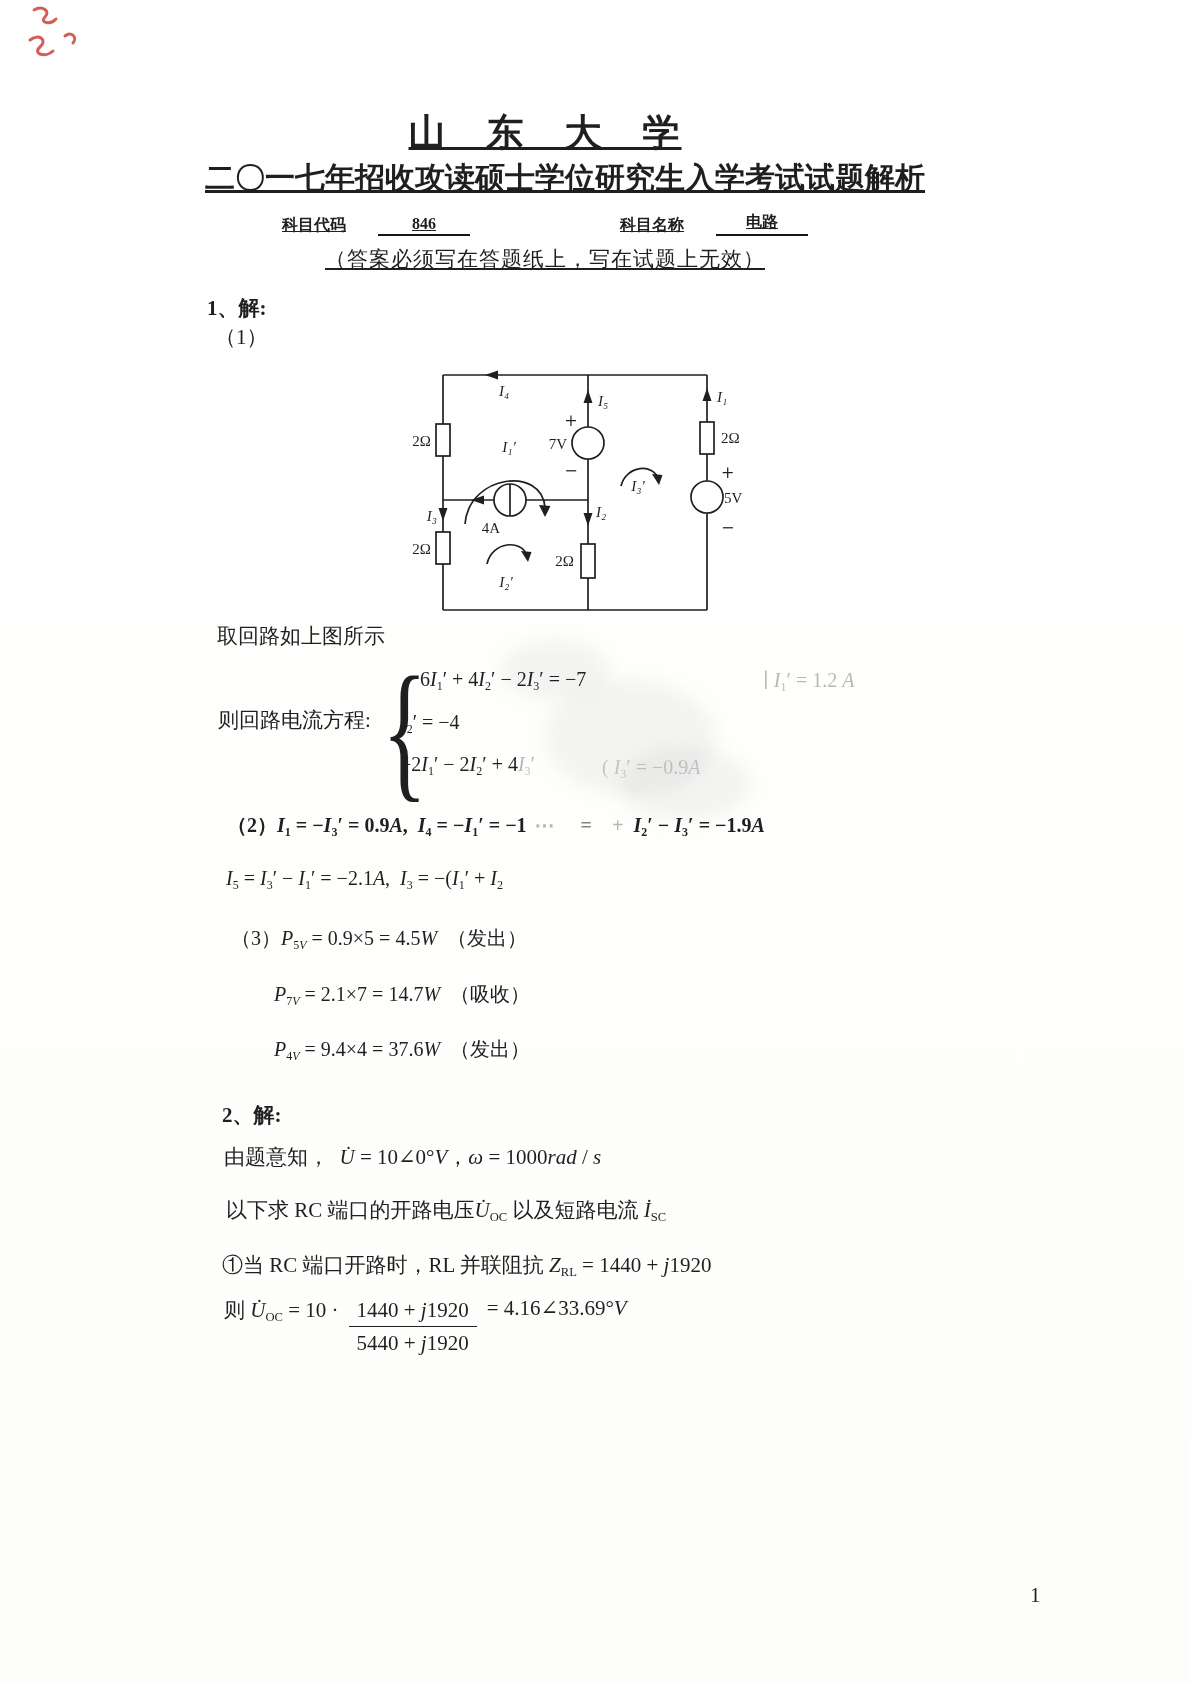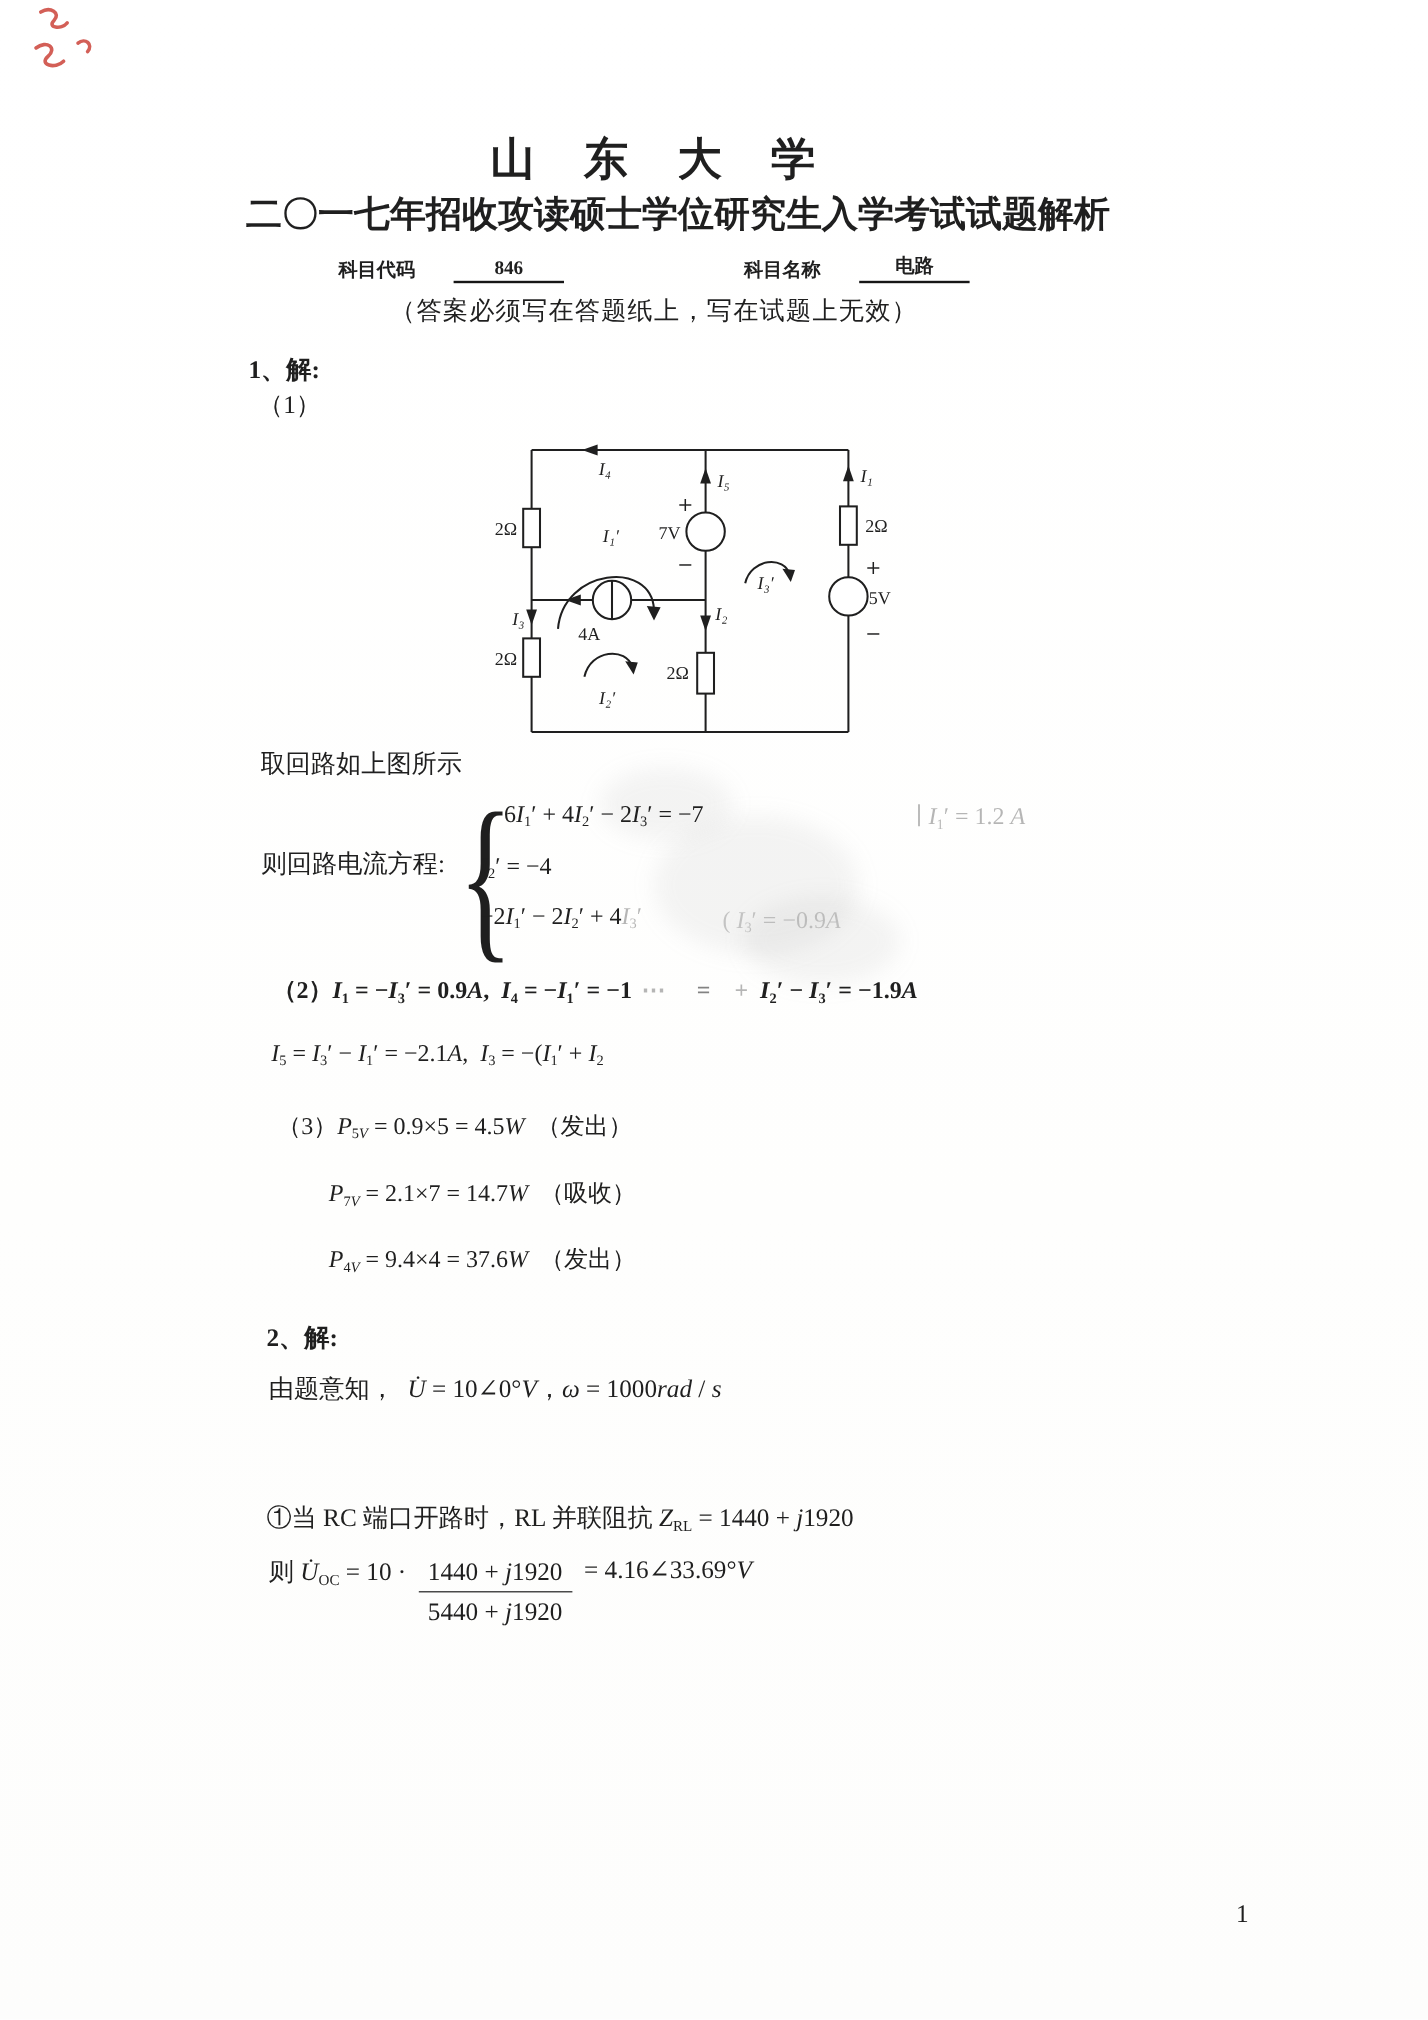--- a/index.html
+++ b/index.html
@@ -1,21 +1,21 @@
 <!DOCTYPE html>
 <html style="--ink: #1f1f1f; --red: #c8372d; --uline: #161616;"><head>
 <meta charset="utf-8">
 <style>
   :root{ --ink:#1f1f1f; --red:#c8372d; --uline:#161616; }
   html,body{margin:0;padding:0;}
   body{width:1190px;height:1683px;background:#ffffff;position:relative;overflow:hidden;
        font-family:"Liberation Serif","DejaVu Serif",serif;color:var(--ink);}
   .page{position:absolute;inset:0;background:linear-gradient(180deg,#ffffff 0%,#fefefd 60%,#fdfdfc 100%);}
   .abs{position:absolute;white-space:nowrap;}
-  .center{left:0;width:1090px;text-align:center;}
+  .center{left:0;width:1090px;text-align:center;text-decoration:underline;}
   .hd-title{top:108px;font-size:37px;font-weight:bold;letter-spacing:2px;
             font-family:"Liberation Sans","DejaVu Sans",sans-serif;}
   .hd-sub{top:158px;font-size:30px;font-weight:bold;
           font-family:"Liberation Sans","DejaVu Sans",sans-serif;margin-left:20px;}
   .hd-code{top:212px;display:flex;justify-content:center;align-items:flex-end;
            font-size:16px;font-weight:bold;gap:32px;}
   .hd-code .gap{display:inline-block;width:86px;}
   .uline{display:inline-block;min-width:62px;text-align:center;padding:0 15px 1px 15px;
          border-bottom:2px solid var(--uline);}
   .hd-note{top:245px;font-size:21px;letter-spacing:1px;}
@@ -145,20 +145,21 @@
     <span>（2）<i>I</i><sub>1</sub> = −<i>I</i><sub>3</sub>′ = 0.9<i>A</i>,&nbsp; <i>I</i><sub>4</sub> = −<i>I</i><sub>1</sub>′ = −1</span><span class="faded" style="margin-left:8px;">⋯</span><span class="dim" style="margin:0 20px 0 26px;">=</span><span class="faded" style="margin-right:10px;">+</span><span><i>I</i><sub>2</sub>′ − <i>I</i><sub>3</sub>′ = −1.9<i>A</i></span>
   </div>
   <div class="abs math" style="left:226px;top:867px;"><i>I</i><sub>5</sub> = <i>I</i><sub>3</sub>′ − <i>I</i><sub>1</sub>′ = −2.1<i>A</i>,&nbsp; <i>I</i><sub>3</sub> = −(<i>I</i><sub>1</sub>′ + <i>I</i><sub>2</sub></div>
 
   <div class="abs math" style="left:231px;top:925px;">（3）<i>P</i><sub>5<i>V</i></sub> = 0.9×5 = 4.5<i>W</i> （发出）</div>
   <div class="abs math" style="left:274px;top:981px;"><i>P</i><sub>7<i>V</i></sub> = 2.1×7 = 14.7<i>W</i> （吸收）</div>
   <div class="abs math" style="left:274px;top:1036px;"><i>P</i><sub>4<i>V</i></sub> = 9.4×4 = 37.6<i>W</i> （发出）</div>
 
   <div class="abs cjk bold" style="left:222px;top:1101px;">2、解:</div>
   <div class="abs cjk" style="left:224px;top:1143px;">由题意知， <i>U̇</i> = 10∠0°<i>V</i>，<i>ω</i> = 1000<i>rad</i> / <i>s</i></div>
+  <div class="abs cjk" style="left:226px;top:1196px;">以下求 RC 端口的开路电压<i>U̇</i><sub>OC</sub> 以及短路电流 <i>İ</i><sub>SC</sub></div>
   <div class="abs cjk" style="left:222px;top:1251px;">①当 RC 端口开路时，RL 并联阻抗 <i>Z</i><sub>RL</sub> = 1440 + <i>j</i>1920</div>
   <div class="abs cjk frline" style="left:224px;top:1296px;">
     <span>则 <i>U̇</i><sub>OC</sub> = 10 ·</span>
     <span class="frac">
       <span class="num">1440 + <i>j</i>1920</span>
       <span class="den">5440 + <i>j</i>1920</span>
     </span>
     <span>= 4.16∠33.69°<i>V</i></span>
   </div>
 

